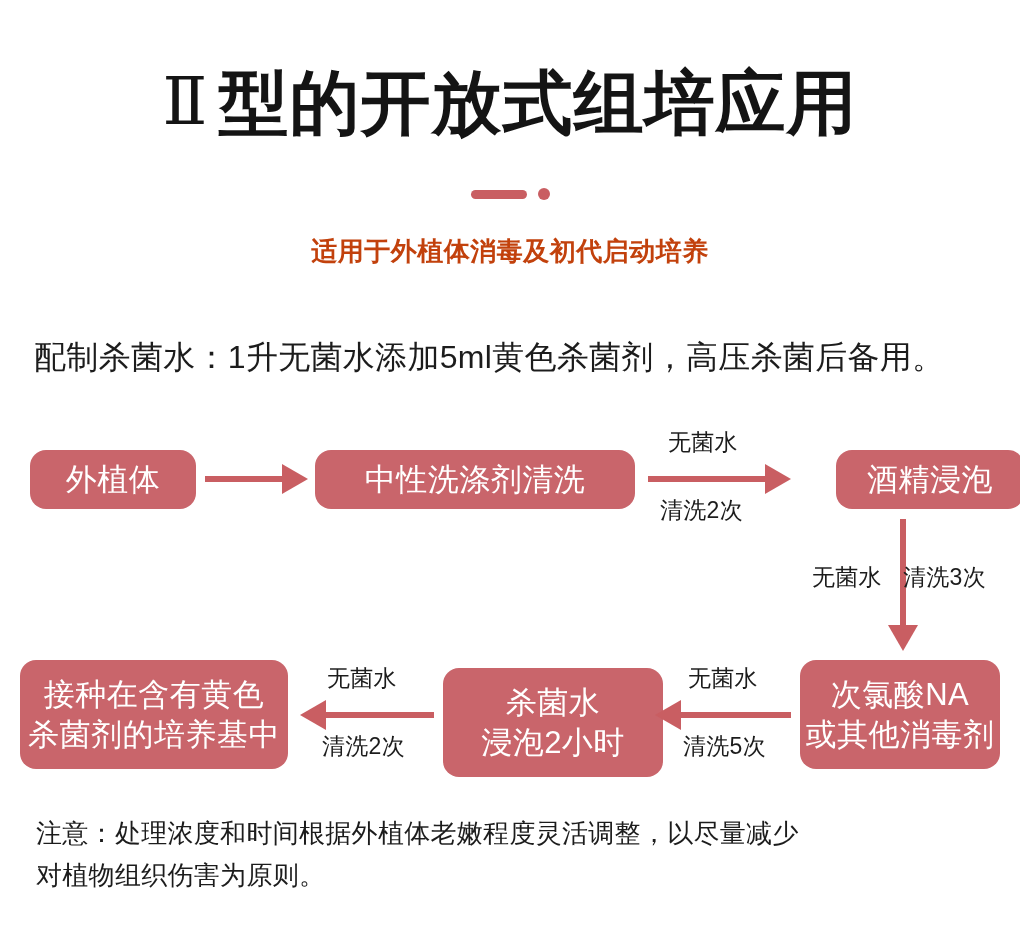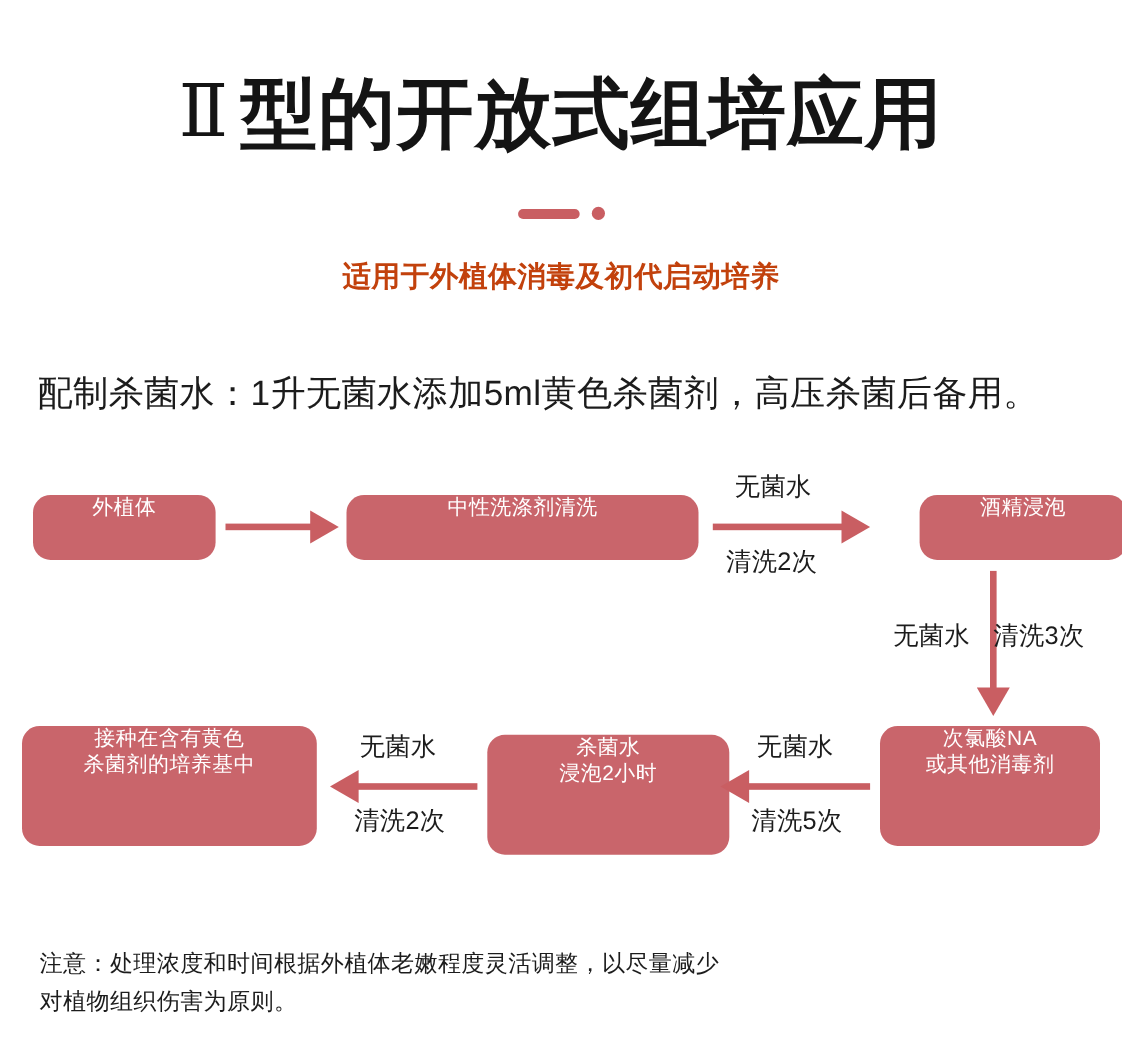--- a/index.html
+++ b/index.html
@@ -91,23 +91,23 @@
 
   
   .node {
     position: absolute;
     background: #c9656b;
     color: #ffffff;
     border-radius: 16px;
     display: flex;
     flex-direction: column;
     align-items: center;
-    justify-content: flex-start;
+    justify-content: center;
     text-align: center;
-    font-size: 19px;
+    font-size: 31px;
     letter-spacing: 0.5px;
     box-sizing: border-box;
     line-height: 1.28;
   }
   .node .ln { display: block; white-space: nowrap; }
 
   #node-explant      { left: 30px;  top: 450px; width: 166px; height: 59px; }
   #node-detergent    { left: 315px; top: 450px; width: 320px; height: 59px; }
   #node-alcohol      { left: 836px; top: 450px; width: 188px; height: 59px; }
   #node-hypochlorite { left: 800px; top: 660px; width: 200px; height: 109px; }
@@ -184,23 +184,23 @@
   #lbl-ah-right  { left: 903px; top: 562px; }
   #lbl-hb-top    { left: 688px; top: 663px; }
   #lbl-hb-bottom { left: 683px; top: 731px; }
   #lbl-bi-top    { left: 327px; top: 663px; }
   #lbl-bi-bottom { left: 322px; top: 731px; }
 
   
   .note {
     position: absolute;
     left: 36px;
-    top: 860px;
+    top: 812px;
     width: 960px;
-    font-size: 21px;
+    font-size: 26px;
     color: #1c1c1c;
     line-height: 1.62;
     letter-spacing: 0.3px;
   }
   .note .ln { display: block; white-space: nowrap; }
 </style>
 </head>
 <body>
 
 <div id="page">

